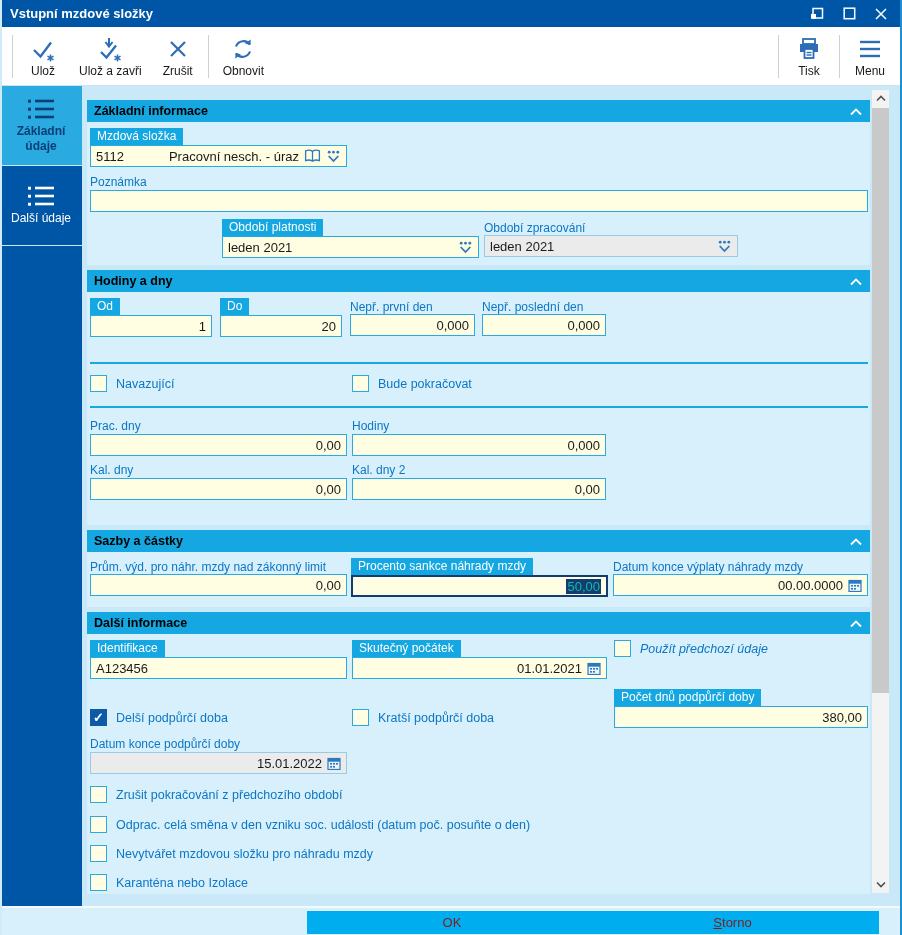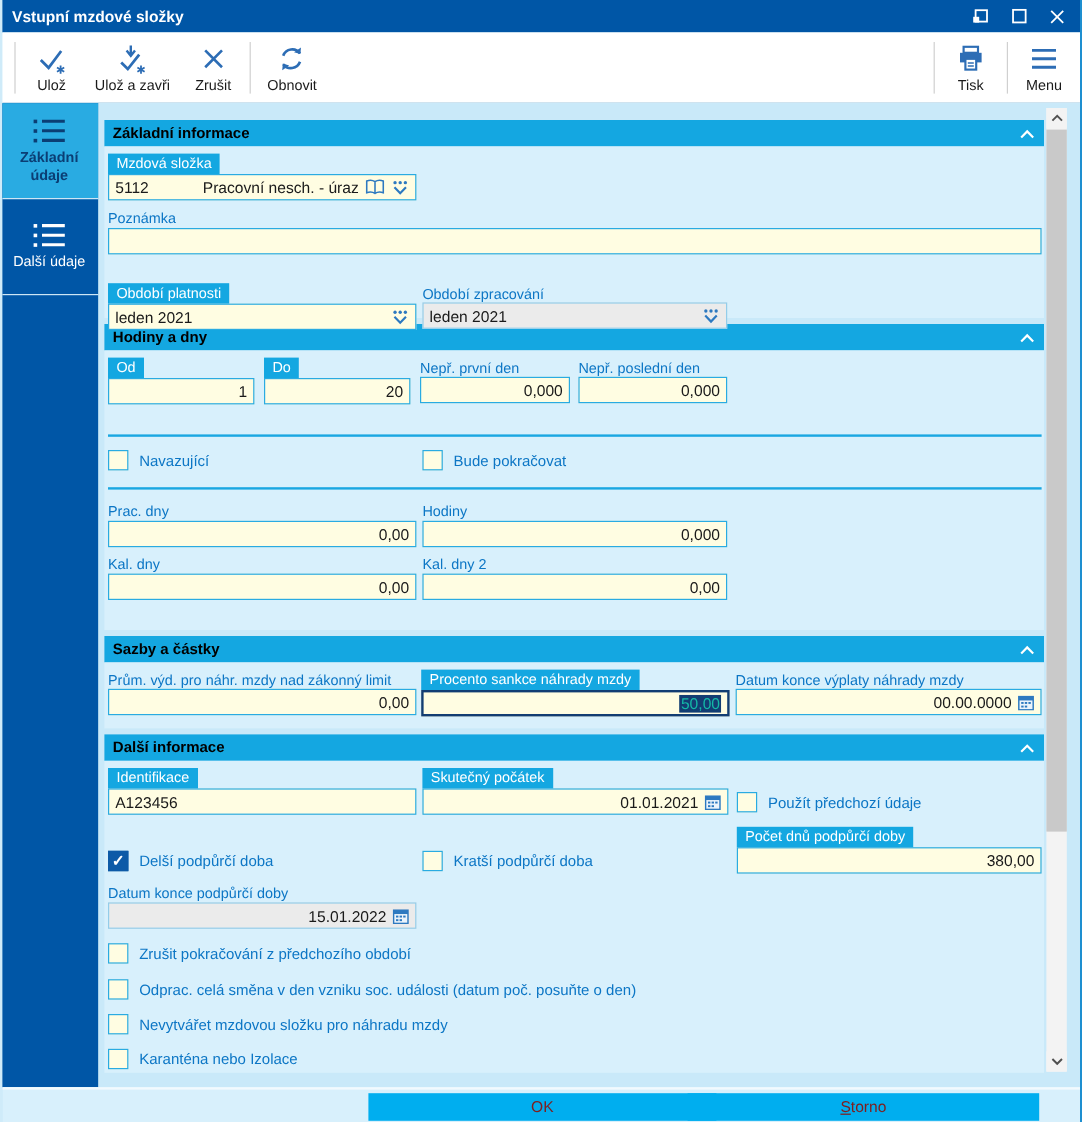--- a/index.html
+++ b/index.html
@@ -70,21 +70,21 @@
               display:flex; align-items:center; justify-content:center; }
   .sb-up { top:0; } .sb-down { bottom:0; }
   .sb-thumb { position:absolute; top:18px; left:0; width:17px; height:585px; background:#C9C9C9; }
 
   
   .footer { position:absolute; bottom:0; left:0; width:902px; height:29px; background:#D8F0FC;
             border-top:2px solid #F2FAFE; }
   .fbtn { position:absolute; top:3px; height:23px; background:#00AEEF; color:#7f1d1d; font-size:13px;
           display:flex; align-items:center; justify-content:center; cursor:default; }
   .fbtn-ok { left:305px; width:290px; }
-  .fbtn-storno { left:571px; width:293px; }
+  .fbtn-storno { left:584px; width:293px; }
   .fbtn .fl { display:block; }
   .fbtn-storno .fl::first-letter { text-decoration:underline; }
 
   
   .w257{width:257px;} .w255{width:255px;padding-left:48px;} .w254{width:254px;}
   .w122{width:122px;} .w125{width:125px;} .w124{width:124px;} .w778{width:778px;} .w262{width:262px;}
   .g4{margin-left:4px;} .g5{margin-left:5px;} .g7{margin-left:7px;} .g8{margin-left:8px;}
   svg { display:block; }
 </style>
 </head>
@@ -264,21 +264,21 @@
                     </svg>
                 </span>
               </div>
             </div>
             <div class="field" style="margin-top:7px;">
               <div class="flabel">Poznámka</div>
               <div class="finput w778">
                 <span class="val"></span>
               </div>
             </div>
-            <div class="row" style="margin-top:24px;">
+            <div class="row" style="margin-top:7px;justify-content:center;">
               <div class="field">
                 <div><span class="flabel chip">Období platnosti</span></div>
                 <div class="finput w257">
                   <span class="val">leden 2021</span>
                   <span class="iconpad">
                     <svg width="15" height="13" viewBox="0 0 15 13">
                         <g fill="#2D79C0">
                           <circle cx="3.2" cy="2.2" r="1.4"></circle>
                           <circle cx="7.5" cy="2.2" r="1.4"></circle>
                           <circle cx="11.8" cy="2.2" r="1.4"></circle>
@@ -462,21 +462,21 @@
                           <rect x="3" y="7" width="2" height="1.6"></rect>
                           <rect x="6" y="7" width="2" height="1.6"></rect>
                           <rect x="9" y="7" width="2" height="1.6"></rect>
                           <rect x="3" y="10" width="2" height="1.6"></rect>
                           <rect x="6" y="10" width="2" height="1.6"></rect>
                         </g>
                       </svg>
                   </span>
                 </div>
               </div>
-              <label class="cb g7" style="margin-top:20px;">
+              <label class="cb g7" style="font-style:italic;">
                 <span class="cbbox"></span>
                 <span class="cblabel">Použít předchozí údaje</span>
               </label>
             </div>
             <div class="row" style="margin-top:10px;">
               <label class="cb w262" style="margin-top:20px;">
                 <span class="cbbox checked"></span>
                 <span class="cblabel">Delší podpůrčí doba</span>
               </label>
               <label class="cb w262" style="margin-top:20px;">

